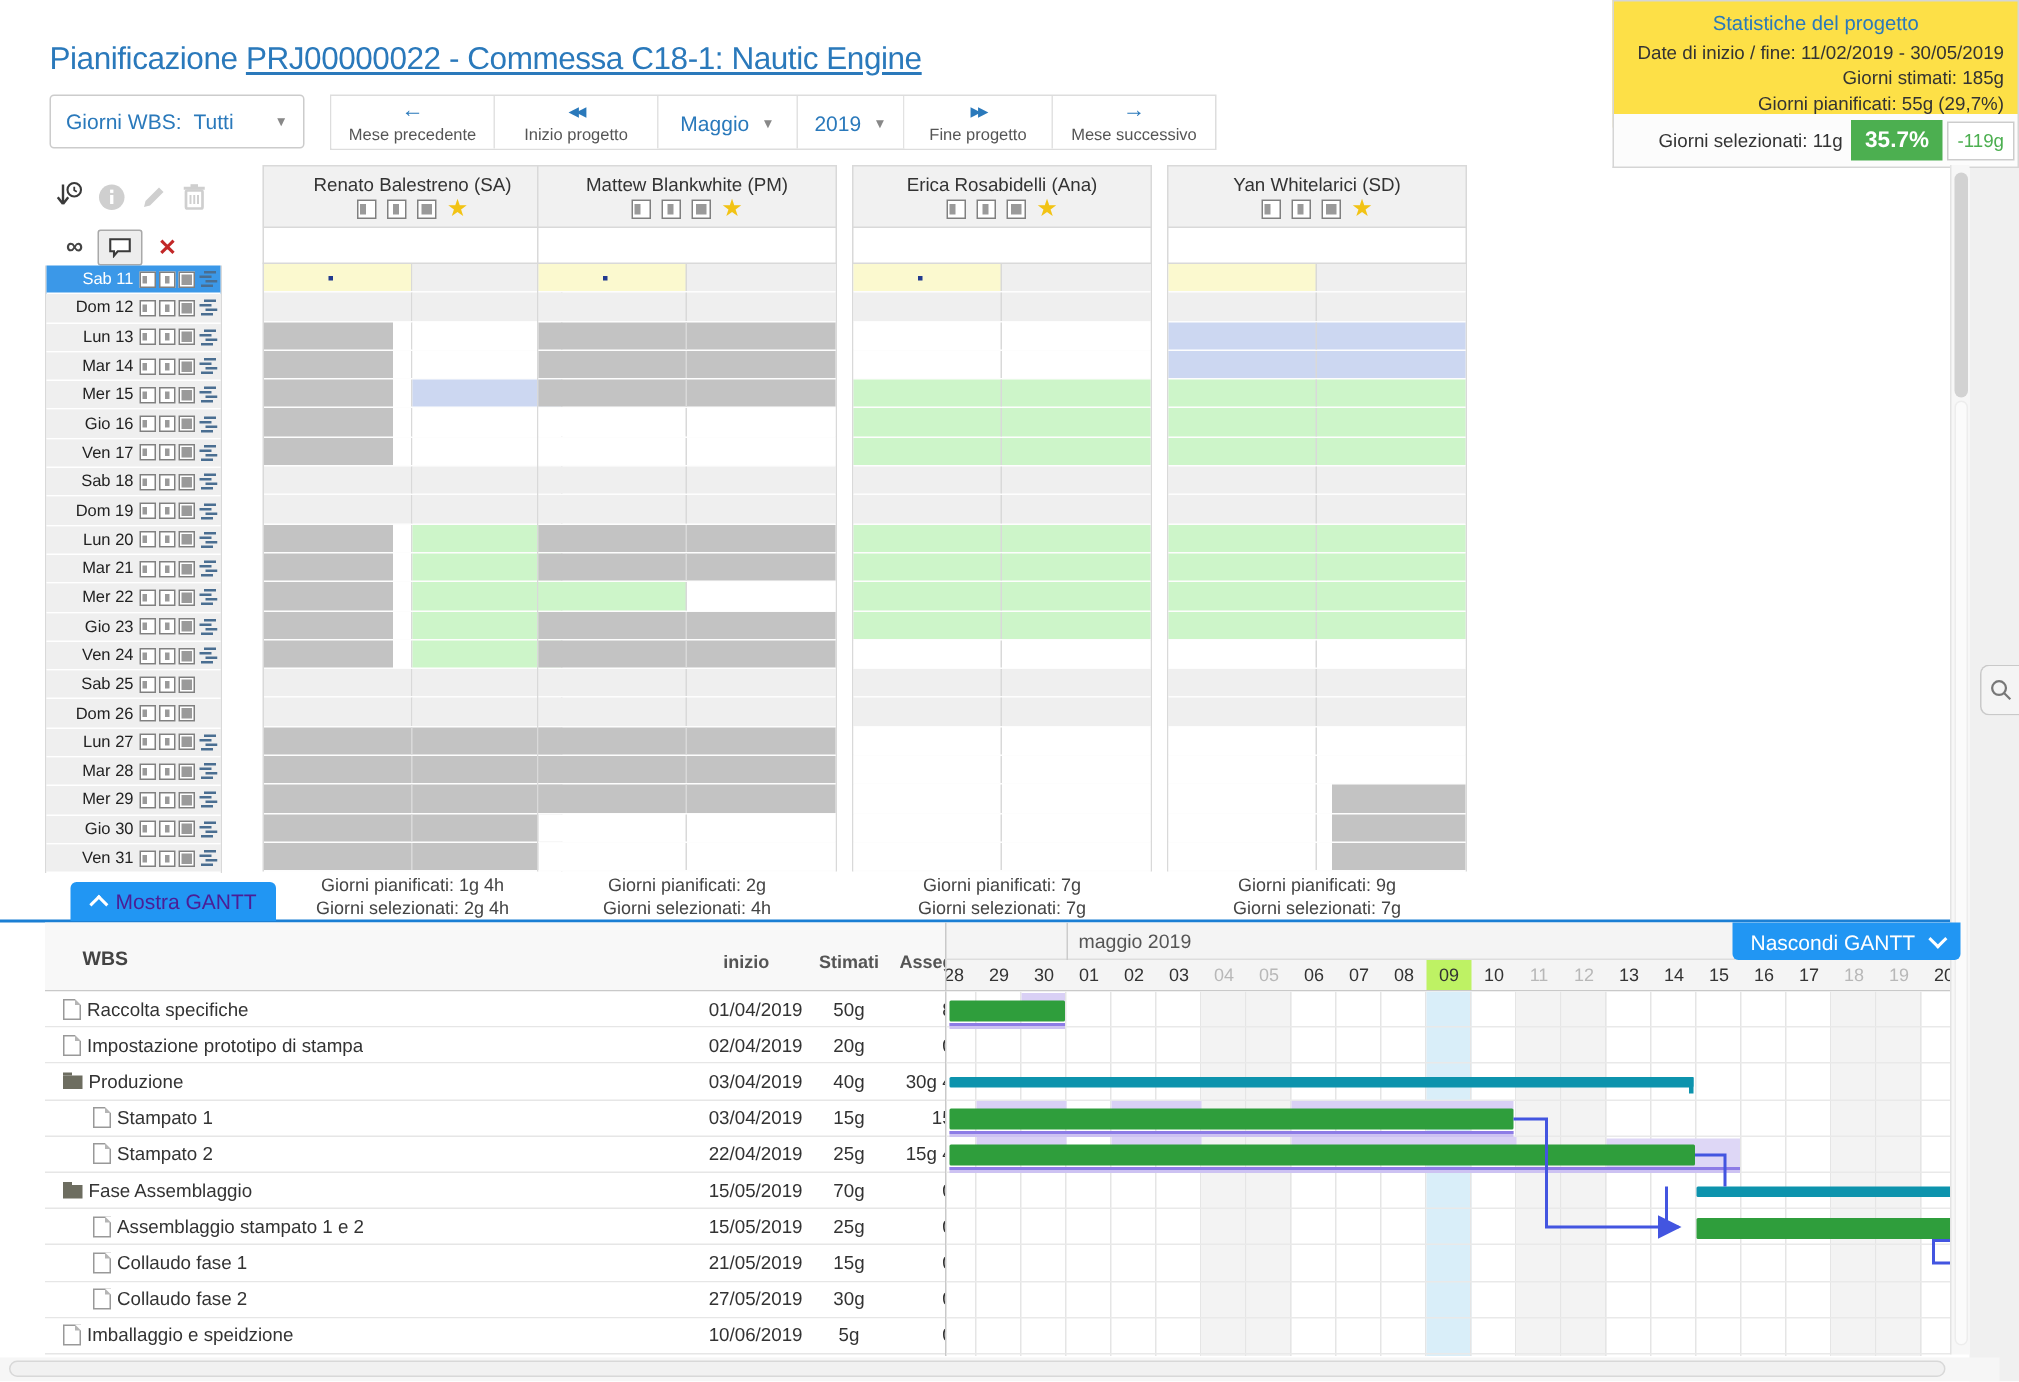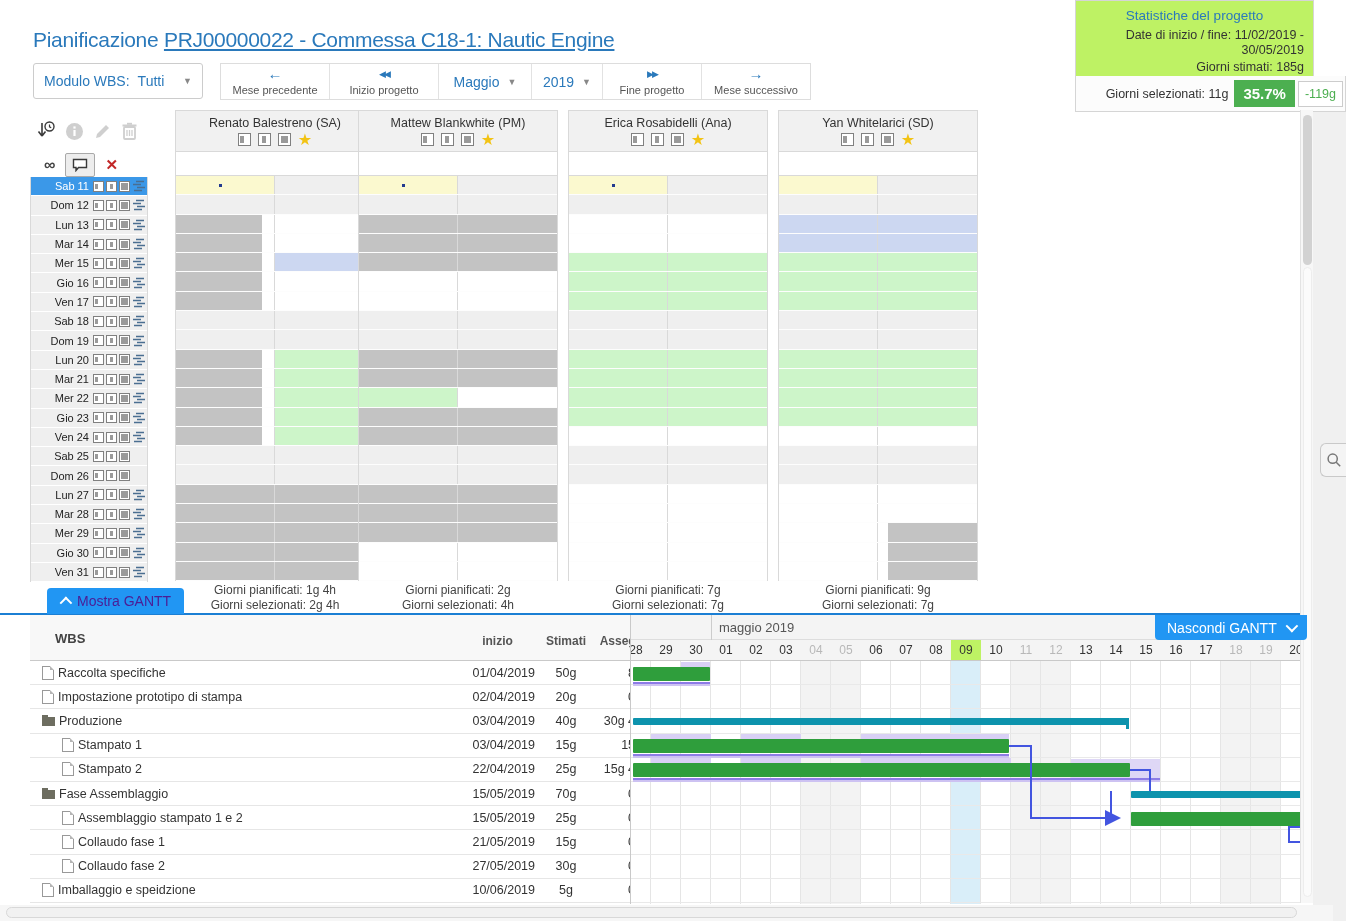--- a/index.html
+++ b/index.html
@@ -22,22 +22,22 @@
     justify-content:center;cursor:pointer;background:#fff;}
   .navbtn:last-child{border-right:none;}
   .navbtn .nicon{color:#2a79bb;font-size:15px;line-height:14px;height:15px;}
   .navbtn .nicon.dbl{font-size:9px;letter-spacing:-2px;}
   .navbtn .nlab{color:#555;font-size:11px;margin-top:2px;}
   .navsel{display:flex;flex-direction:row;align-items:center;justify-content:center;gap:8px;
     font-size:14px;color:#2a79bb;cursor:pointer;border-right:1px solid #e2e2e2;}
   .navsel .caret{color:#888;font-size:9px;}
 
   
-  .stats{position:absolute;left:1075px;top:0;width:239px;box-sizing:border-box;
-    border:1px solid #d5d5d5;background:#bef264;}
+  .stats{position:absolute;left:1075px;top:0;width:271px;box-sizing:border-box;
+    border:1px solid #d5d5d5;background:#fde047;}
   .stats .stitle{text-align:center;color:#2a79bb;font-size:13.5px;padding:7px 8px 4px;}
   .stats .sline{text-align:right;font-size:12.5px;color:#333;padding:1px 9px;line-height:15px;}
   .statsrow{position:absolute;left:1075px;top:76px;width:271px;height:36px;box-sizing:border-box;
     border:1px solid #d5d5d5;border-top:none;background:#fcfcfc;display:flex;align-items:center;justify-content:flex-end;}
   .statsrow .slab{font-size:12.5px;color:#333;margin-right:6px;}
   .badge{background:#4caf50;color:#fff;font-size:15px;font-weight:bold;padding:5px 9px;}
   .delta{border:1px solid #ccc;background:#fff;color:#4caf50;font-size:12.5px;padding:5px 6px;margin:0 2px 0 3px;}
 
   
   .calleft{position:absolute;left:30px;top:110px;width:118px;height:472px;}
@@ -157,21 +157,21 @@
 <div class="page">
 
   <div class="rightstrip"></div>
 
   <div class="title">
     <span>Pianificazione</span>
     <a>PRJ00000022 - Commessa C18-1: Nautic Engine</a>
   </div>
 
   <div class="modulebox">
-    <span>Modulo WBS:</span>
+    <span>Giorni WBS:</span>
     <span class="val">Tutti</span>
     <span class="caret">▼</span>
   </div>
 
   <div class="navgroup">
     <div class="navbtn" style="width:108px">
       <span class="nicon">←</span>
       <span class="nlab">Mese precedente</span>
     </div>
     <div class="navbtn" style="width:108px">

